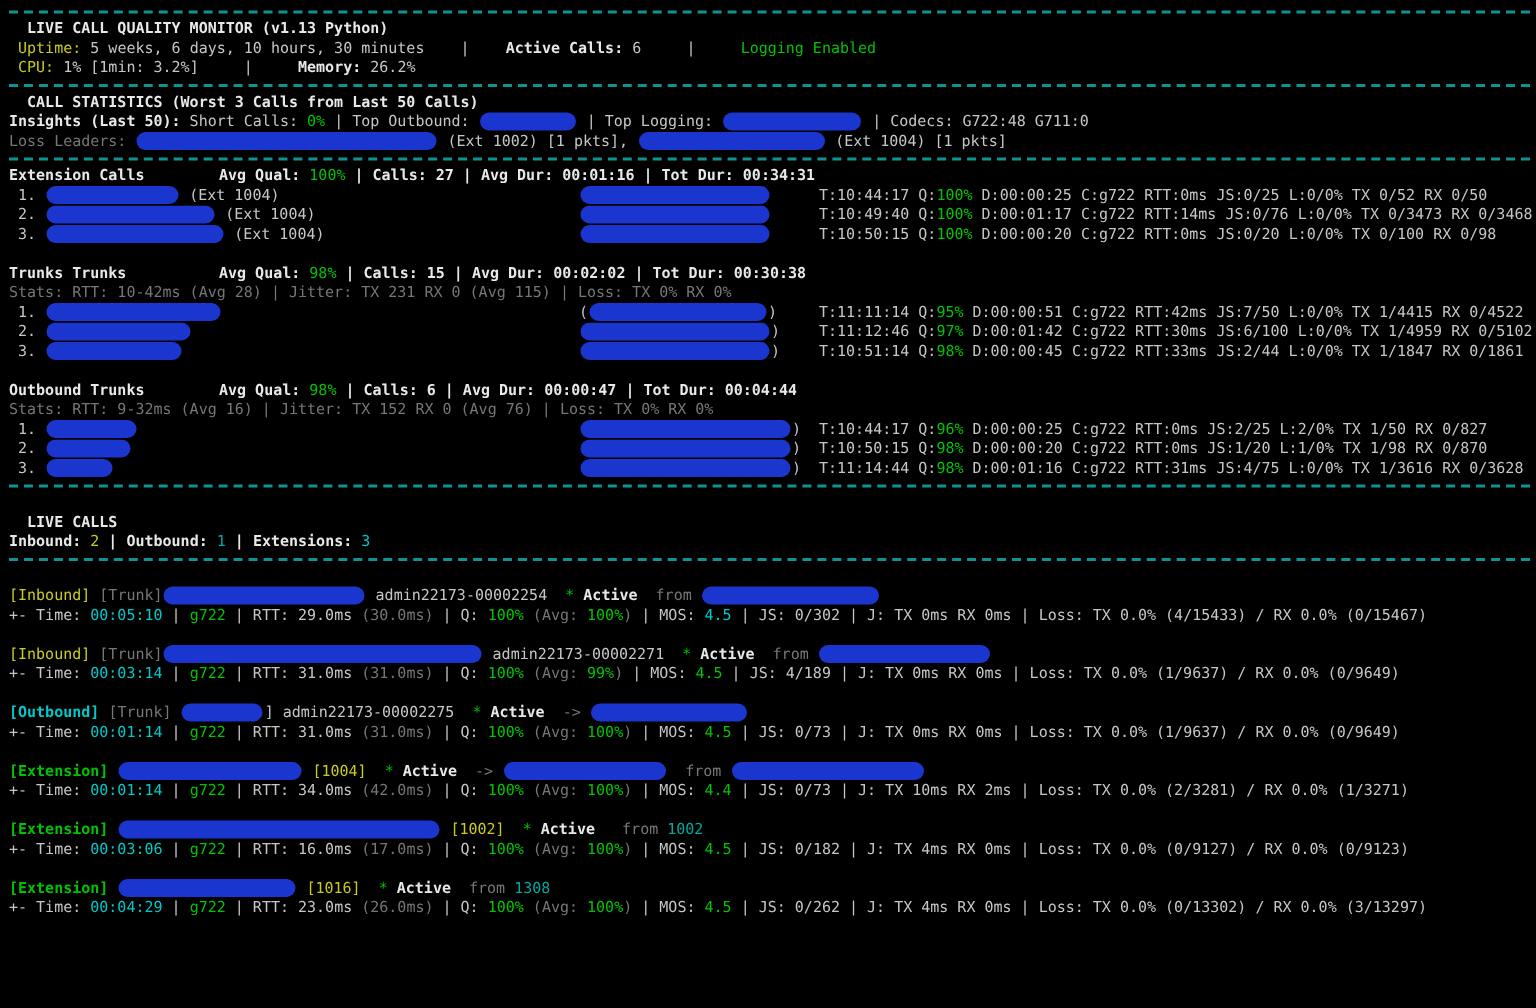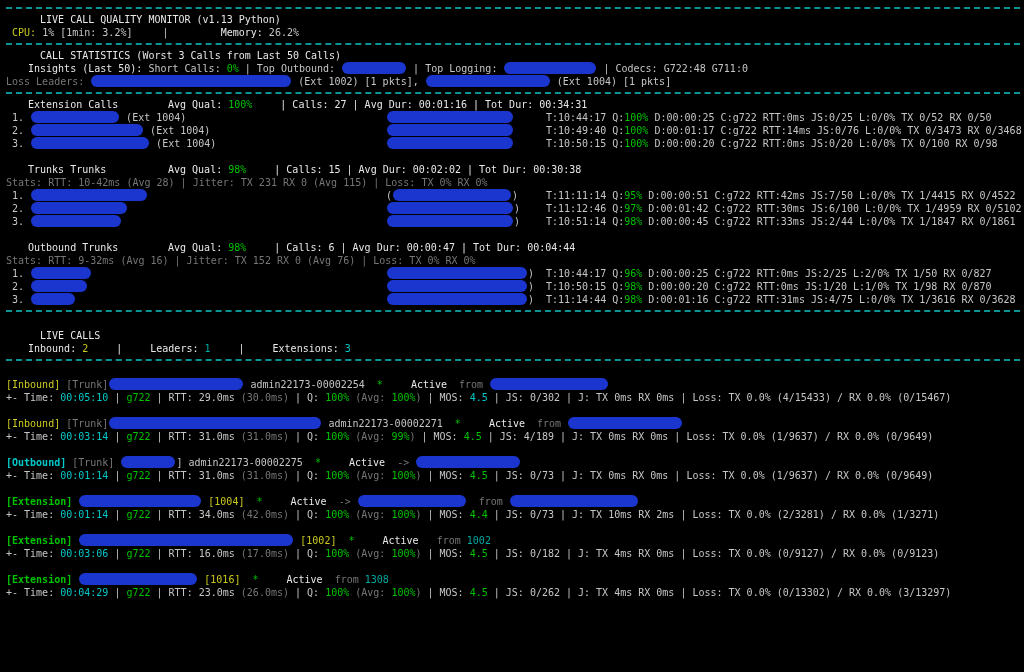--- a/index.html
+++ b/index.html
@@ -7,36 +7,37 @@
     box-sizing:border-box;width:1024px;height:672px;background:#000;
     font-family:"DejaVu Sans Mono","Liberation Mono",monospace;
     font-size:10px;line-height:13px;padding:3px 4px 0 6px;
   }
   .line{white-space:pre;height:13px;}
   .blank{height:13px;}
   .sep{border-top:2px dashed #0c9494;height:0;margin:4px 0 4px 0;}
   .cell{display:inline-block;white-space:pre;vertical-align:top;overflow:hidden;}
   .redact{display:inline-block;background:#1b35cf;height:12px;border-radius:7px;vertical-align:text-bottom;margin:0 1px;}
   .t-w{color:#c6c6c6;}
-  .t-wb{color:#e8e8e8;font-weight:normal;margin-left:22px;}
+  .t-wb{color:#e8e8e8;font-weight:bold;}
   .t-g{color:#767676;}
   .t-gr{color:#00c300;}
   .t-grb{color:#00c300;font-weight:bold;}
   .t-y{color:#c9c91e;}
   .t-yb{color:#cccc22;font-weight:normal;}
   .t-c{color:#00c8c8;}
   .t-cb{color:#00c8c8;font-weight:bold;}
   .t-t{color:#00a8a0;}
 </style>
 </head>
 <body>
 
 <div id="screen">
     <div class="sep"></div>
     <div class="line"><span class="t-wb">  LIVE CALL QUALITY MONITOR (v1.13 Python)</span></div>
+    <div class="line"><span class="t-y"> Uptime:</span><span class="t-w"> 5 weeks, 6 days, 10 hours, 30 minutes    </span><span class="t-w">|</span><span class="t-w">    </span><span class="t-wb">Active Calls:</span><span class="t-w"> 6     </span><span class="t-w">|</span><span class="t-w">     </span><span class="t-gr">Logging Enabled</span></div>
     <div class="line"><span class="t-y"> CPU:</span><span class="t-w"> 1% [1min: 3.2%]     </span><span class="t-w">|</span><span class="t-w">     </span><span class="t-wb">Memory:</span><span class="t-w"> 26.2%</span></div>
     <div class="sep"></div>
     <div class="line"><span class="t-wb">  CALL STATISTICS (Worst 3 Calls from Last 50 Calls)</span></div>
     <div class="line"><span class="t-wb">Insights (Last 50):</span><span class="t-w"> Short Calls: </span><span class="t-gr">0%</span><span class="t-w"> | Top Outbound: </span><span class="redact" style="width: 64px;"></span><span class="t-w"> | Top Logging: </span><span class="redact" style="width: 92px;"></span><span class="t-w"> | Codecs: G722:48 G711:0</span></div>
     <div class="line"><span class="t-g">Loss Leaders: </span><span class="redact" style="width: 200px;"></span><span class="t-w"> (Ext 1002) [1 pkts], </span><span class="redact" style="width: 124px;"></span><span class="t-w"> (Ext 1004) [1 pkts]</span></div>
     <div class="sep"></div>
     <div class="line"><span class="cell" style="width: 140px;"><span class="t-wb">Extension Calls</span></span><span class="cell"><span class="t-wb">Avg Qual: </span><span class="t-gr">100%</span><span class="t-wb"> | Calls: 27 | Avg Dur: 00:01:16 | Tot Dur: 00:34:31</span></span></div>
     <div class="line"><span class="cell" style="width: 380px;"><span class="t-w"> 1. </span><span class="redact" style="width: 88px;"></span><span class="t-w"> (Ext 1004)</span></span><span class="cell" style="width: 160px;"><span class="redact" style="width: 126px;"></span></span><span class="cell"><span class="t-w">T:10:44:17 Q:</span><span class="t-gr">100%</span><span class="t-w"> D:00:00:25 C:g722 RTT:0ms JS:0/25 L:0/0% TX 0/52 RX 0/50</span></span></div>
     <div class="line"><span class="cell" style="width: 380px;"><span class="t-w"> 2. </span><span class="redact" style="width: 112px;"></span><span class="t-w"> (Ext 1004)</span></span><span class="cell" style="width: 160px;"><span class="redact" style="width: 126px;"></span></span><span class="cell"><span class="t-w">T:10:49:40 Q:</span><span class="t-gr">100%</span><span class="t-w"> D:00:01:17 C:g722 RTT:14ms JS:0/76 L:0/0% TX 0/3473 RX 0/3468</span></span></div>
     <div class="line"><span class="cell" style="width: 380px;"><span class="t-w"> 3. </span><span class="redact" style="width: 118px;"></span><span class="t-w"> (Ext 1004)</span></span><span class="cell" style="width: 160px;"><span class="redact" style="width: 126px;"></span></span><span class="cell"><span class="t-w">T:10:50:15 Q:</span><span class="t-gr">100%</span><span class="t-w"> D:00:00:20 C:g722 RTT:0ms JS:0/20 L:0/0% TX 0/100 RX 0/98</span></span></div>
@@ -48,21 +49,21 @@
     <div class="line"><span class="cell" style="width: 380px;"><span class="t-w"> 3. </span><span class="redact" style="width: 90px;"></span></span><span class="cell" style="width: 160px;"><span class="redact" style="width: 126px;"></span><span class="t-w">)</span></span><span class="cell"><span class="t-w">T:10:51:14 Q:</span><span class="t-gr">98%</span><span class="t-w"> D:00:00:45 C:g722 RTT:33ms JS:2/44 L:0/0% TX 1/1847 RX 0/1861</span></span></div>
     <div class="blank"></div>
     <div class="line"><span class="cell" style="width: 140px;"><span class="t-wb">Outbound Trunks</span></span><span class="cell"><span class="t-wb">Avg Qual: </span><span class="t-gr">98%</span><span class="t-wb"> | Calls: 6 | Avg Dur: 00:00:47 | Tot Dur: 00:04:44</span></span></div>
     <div class="line"><span class="t-g">Stats: RTT: 9-32ms (Avg 16) | Jitter: TX 152 RX 0 (Avg 76) | Loss: TX 0% RX 0%</span></div>
     <div class="line"><span class="cell" style="width: 380px;"><span class="t-w"> 1. </span><span class="redact" style="width: 60px;"></span></span><span class="cell" style="width: 160px;"><span class="redact" style="width: 140px;"></span><span class="t-w">)</span></span><span class="cell"><span class="t-w">T:10:44:17 Q:</span><span class="t-gr">96%</span><span class="t-w"> D:00:00:25 C:g722 RTT:0ms JS:2/25 L:2/0% TX 1/50 RX 0/827</span></span></div>
     <div class="line"><span class="cell" style="width: 380px;"><span class="t-w"> 2. </span><span class="redact" style="width: 56px;"></span></span><span class="cell" style="width: 160px;"><span class="redact" style="width: 140px;"></span><span class="t-w">)</span></span><span class="cell"><span class="t-w">T:10:50:15 Q:</span><span class="t-gr">98%</span><span class="t-w"> D:00:00:20 C:g722 RTT:0ms JS:1/20 L:1/0% TX 1/98 RX 0/870</span></span></div>
     <div class="line"><span class="cell" style="width: 380px;"><span class="t-w"> 3. </span><span class="redact" style="width: 44px;"></span></span><span class="cell" style="width: 160px;"><span class="redact" style="width: 140px;"></span><span class="t-w">)</span></span><span class="cell"><span class="t-w">T:11:14:44 Q:</span><span class="t-gr">98%</span><span class="t-w"> D:00:01:16 C:g722 RTT:31ms JS:4/75 L:0/0% TX 1/3616 RX 0/3628</span></span></div>
     <div class="sep"></div>
     <div class="blank"></div>
     <div class="line"><span class="t-wb">  LIVE CALLS</span></div>
-    <div class="line"><span class="t-wb">Inbound: </span><span class="t-y">2</span><span class="t-wb"> | </span><span class="t-wb">Leaders: </span><span class="t-t">1</span><span class="t-wb"> | </span><span class="t-wb">Extensions: </span><span class="t-c">3</span></div>
+    <div class="line"><span class="t-wb">Inbound: </span><span class="t-y">2</span><span class="t-wb"> | </span><span class="t-wb">Outbound: </span><span class="t-t">1</span><span class="t-wb"> | </span><span class="t-wb">Extensions: </span><span class="t-c">3</span></div>
     <div class="sep"></div>
     <div class="blank"></div>
     <div class="line"><span class="t-yb">[Inbound]</span><span class="t-w"> </span><span class="t-g">[Trunk]</span><span class="redact" style="width: 134px;"></span><span class="t-w"> admin22173-00002254  </span><span class="t-gr">*</span><span class="t-wb"> Active  </span><span class="t-g">from </span><span class="redact" style="width: 118px;"></span></div>
     <div class="line"><span class="t-w">+- Time: </span><span class="t-c">00:05:10</span><span class="t-w"> | </span><span class="t-gr">g722</span><span class="t-w"> | RTT: 29.0ms </span><span class="t-g">(30.0ms)</span><span class="t-w"> | Q: </span><span class="t-gr">100%</span><span class="t-g"> (Avg: </span><span class="t-gr">100%</span><span class="t-g">)</span><span class="t-w"> | MOS: </span><span class="t-c">4.5</span><span class="t-w"> | JS: 0/302 | J: TX 0ms RX 0ms | Loss: TX 0.0% (4/15433) / RX 0.0% (0/15467)</span></div>
     <div class="blank"></div>
     <div class="line"><span class="t-yb">[Inbound]</span><span class="t-w"> </span><span class="t-g">[Trunk]</span><span class="redact" style="width: 212px;"></span><span class="t-w"> admin22173-00002271  </span><span class="t-gr">*</span><span class="t-wb"> Active  </span><span class="t-g">from </span><span class="redact" style="width: 114px;"></span></div>
     <div class="line"><span class="t-w">+- Time: </span><span class="t-c">00:03:14</span><span class="t-w"> | </span><span class="t-gr">g722</span><span class="t-w"> | RTT: 31.0ms </span><span class="t-g">(31.0ms)</span><span class="t-w"> | Q: </span><span class="t-gr">100%</span><span class="t-g"> (Avg: </span><span class="t-gr">99%</span><span class="t-g">)</span><span class="t-w"> | MOS: </span><span class="t-gr">4.5</span><span class="t-w"> | JS: 4/189 | J: TX 0ms RX 0ms | Loss: TX 0.0% (1/9637) / RX 0.0% (0/9649)</span></div>
     <div class="blank"></div>
     <div class="line"><span class="t-cb">[Outbound]</span><span class="t-w"> </span><span class="t-g">[Trunk]</span><span class="t-w"> </span><span class="redact" style="width: 54px;"></span><span class="t-w">] admin22173-00002275  </span><span class="t-gr">*</span><span class="t-wb"> Active  </span><span class="t-g">-&gt; </span><span class="redact" style="width: 104px;"></span></div>
     <div class="line"><span class="t-w">+- Time: </span><span class="t-c">00:01:14</span><span class="t-w"> | </span><span class="t-gr">g722</span><span class="t-w"> | RTT: 31.0ms </span><span class="t-g">(31.0ms)</span><span class="t-w"> | Q: </span><span class="t-gr">100%</span><span class="t-g"> (Avg: </span><span class="t-gr">100%</span><span class="t-g">)</span><span class="t-w"> | MOS: </span><span class="t-gr">4.5</span><span class="t-w"> | JS: 0/73 | J: TX 0ms RX 0ms | Loss: TX 0.0% (1/9637) / RX 0.0% (0/9649)</span></div>

